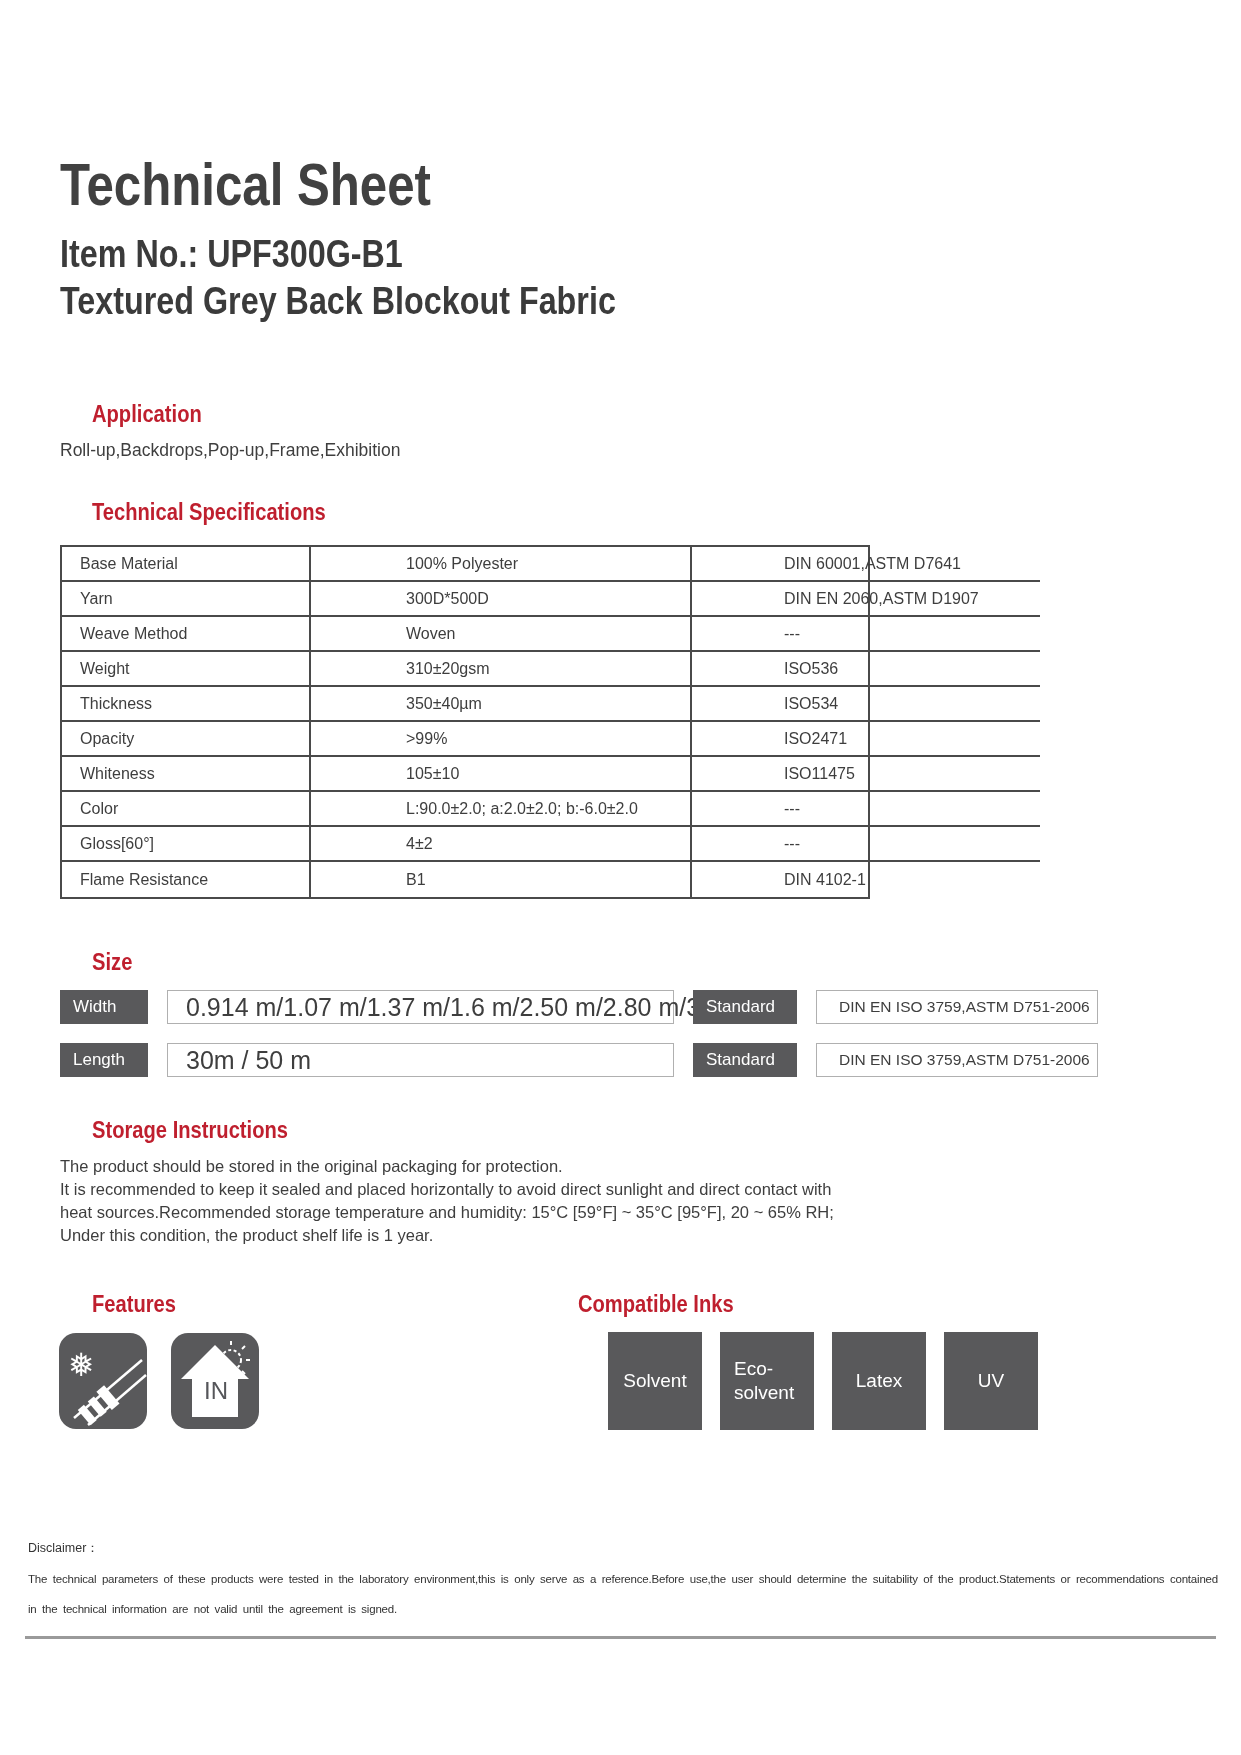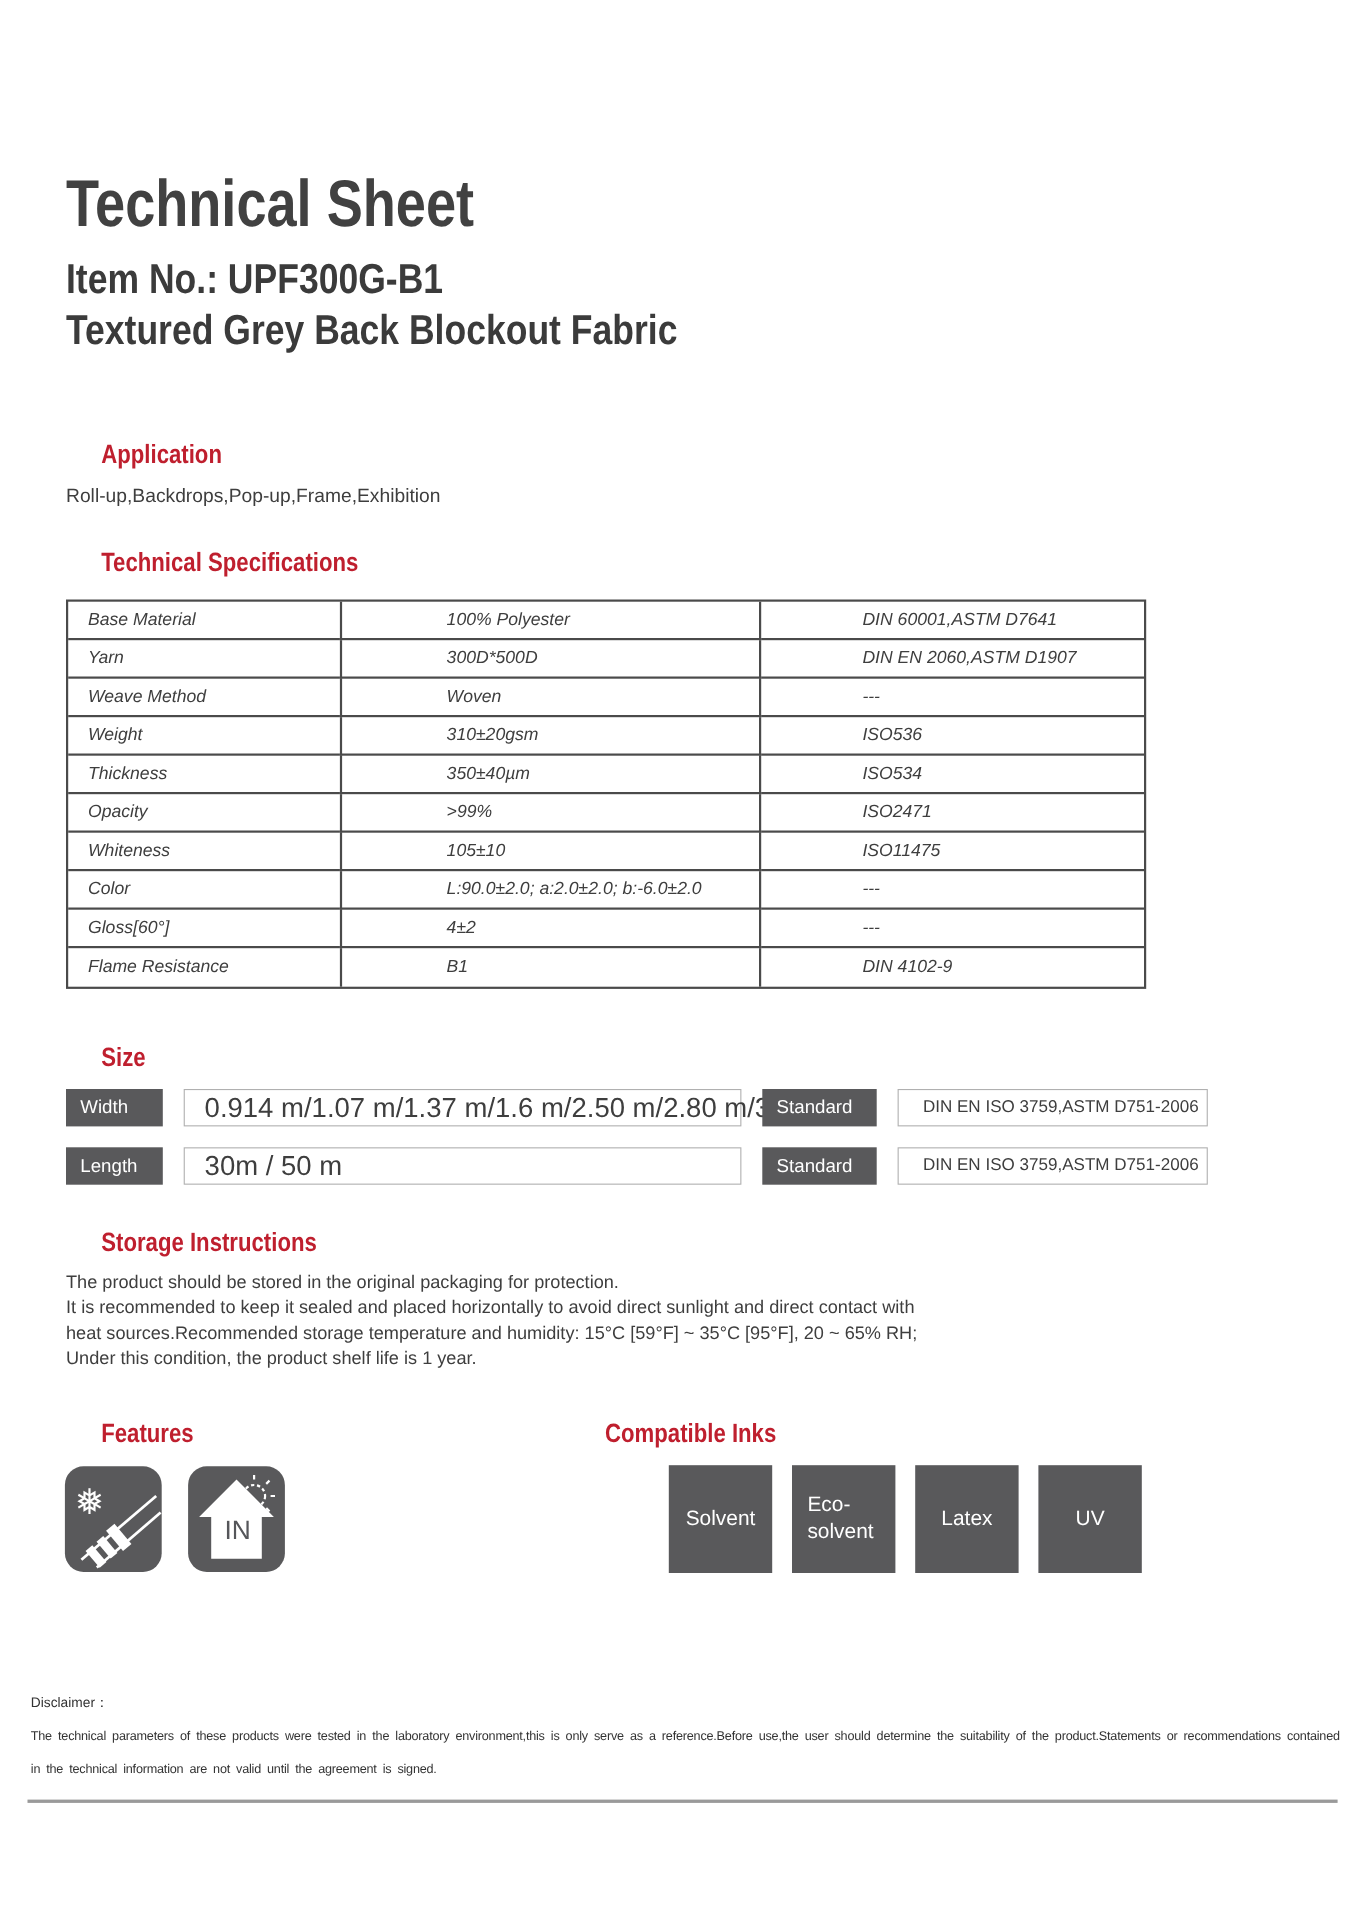--- a/index.html
+++ b/index.html
@@ -15,39 +15,39 @@
   .item-block { position:absolute; left:60px; top:231px; font-size:38px; font-weight:700; color:#3b3b3b; line-height:47px; }
 
   .red-h { position:absolute; font-size:24px; font-weight:700; color:#bf1f2e;margin-left:32px; }
   .red-h .cond { transform:scaleX(0.84); }
 
   #app-heading { left:60px; top:400px; }
   .app-text { position:absolute; left:60px; top:440px; font-size:17.5px; color:#3e3e3e; }
 
   #spec-heading { left:60px; top:498px; }
 
-  .spec-table { position:absolute; left:60px; top:545px; width:982px; border:2px solid #4a4a4a; display:grid; grid-template-columns:247px 383px 348px; background:#fff;font-style:italic; }
+  .spec-table { position:absolute; left:60px; top:545px; width:810px; border:2px solid #4a4a4a; display:grid; grid-template-columns:247px 383px 348px; background:#fff; }
   .spec-table .c { height:35px; display:flex; align-items:center; font-size:16px; color:#3e3e3e; border-bottom:2px solid #4a4a4a; overflow:hidden; }
   .spec-table .c.l { padding-left:18px; }
   .spec-table .c.v { padding-left:95px; border-left:2px solid #4a4a4a; border-right:2px solid #4a4a4a; }
   .spec-table .c.s { padding-left:92px; }
   .spec-table .c.last { border-bottom:none; }
 
   #size-heading { left:60px; top:948px; }
   .size-table { position:absolute; left:60px; top:990px; display:grid; grid-template-columns:88px 507px 104px 282px; gap:19px; }
   .size-table .sc { height:34px; display:flex; align-items:center; }
   .size-table .dark { background:#59595b; color:#ffffff; font-size:17px; padding-left:13px; }
   .size-table .sval { border:1px solid #b0b0b0; font-size:25px; color:#3e3e3e; padding-left:18px; white-space:nowrap; }
   .size-table .sstd { border:1px solid #b0b0b0; font-size:15.5px; color:#3e3e3e; padding-left:22px; white-space:nowrap; }
 
   #storage-heading { left:60px; top:1116px; }
   .storage-text { position:absolute; left:60px; top:1155px; width:1000px; font-size:16.5px; line-height:23px; color:#3e3e3e; white-space:pre-line; }
 
   #features-heading { left:60px; top:1290px; }
-  #inks-heading { left:518px; top:1290px; }
+  #inks-heading { left:546px; top:1290px; }
 
   .feature-icon { position:absolute; top:1332px; }
   #feature-icon-0 { left:58px; }
   #feature-icon-1 { left:170px; }
 
   .ink { position:absolute; top:1332px; width:94px; height:98px; background:#59595b; color:#fff; font-size:19px; display:flex; align-items:center; justify-content:center; text-align:center; white-space:pre-line; line-height:24px; }
   #ink-0 { left:608px; }
   #ink-1 { left:720px; justify-content:flex-start; text-align:left; padding-left:14px; }
   #ink-2 { left:832px; }
   #ink-3 { left:944px; }
@@ -97,21 +97,21 @@
       <div class="c v">105±10</div>
       <div class="c s">ISO11475</div>
     <div class="c l">Color</div>
       <div class="c v">L:90.0±2.0; a:2.0±2.0; b:-6.0±2.0</div>
       <div class="c s">---</div>
     <div class="c l">Gloss[60°]</div>
       <div class="c v">4±2</div>
       <div class="c s">---</div>
     <div class="c l last">Flame Resistance</div>
       <div class="c v last">B1</div>
-      <div class="c s last">DIN 4102-9</div>
+      <div class="c s last">DIN 4102-1</div>
   </div>
 
   <h2 class="red-h" id="size-heading"><span class="cond">Size</span></h2>
 
   <div class="size-table">
     <div class="sc dark">Width</div>
     <div class="sc sval">0.914 m/1.07 m/1.37 m/1.6 m/2.50 m/2.80 m/3.20 m</div>
     <div class="sc dark">Standard</div>
     <div class="sc sstd">DIN EN ISO 3759,ASTM D751-2006</div>
     <div class="sc dark">Length</div>

